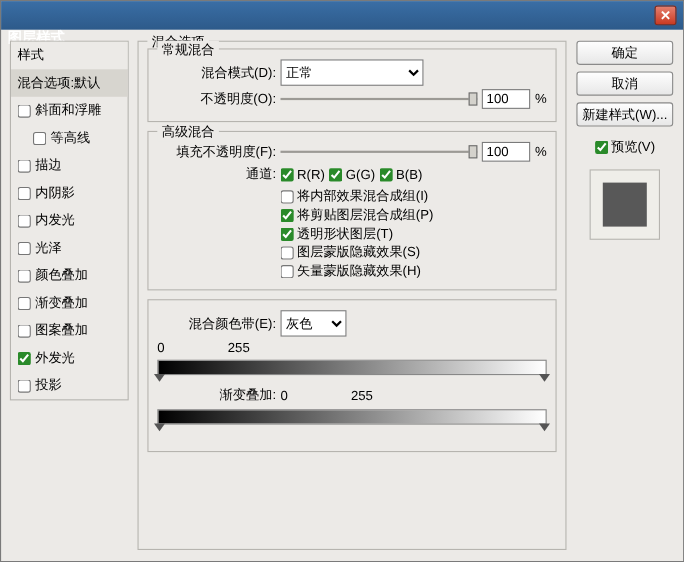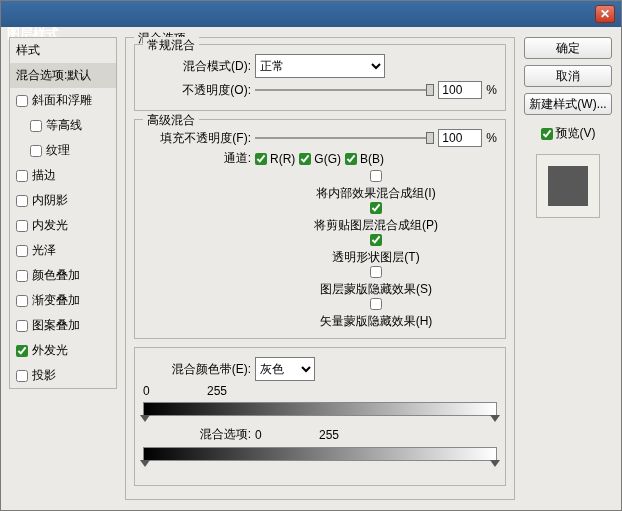--- a/index.html
+++ b/index.html
@@ -21,21 +21,21 @@
 .style-item.indent { padding-left: 20px; }
 input[type=checkbox] { width: 12px; height: 12px; }
 .btn { width: 88px; height: 22px; background: linear-gradient(#fefefe,#e7e7e7); border: 1px solid #8a8a8a; border-radius: 3px; cursor: pointer; text-align: center; line-height: 20px; }
 .row { display: flex; align-items: center; margin: 3px 0; gap: 4px; }
 .row .label { width: 108px; text-align: right; }
 select { height: 24px; border: 1px solid #7a7a7a; background: #fff; font-size: 12px; }
 .num-input { width: 44px; height: 18px; border: 1px solid #7a7a7a; background: #fff; text-align: left; padding: 0 3px; }
 .slider { flex: 1; height: 16px; position: relative; }
 .slider-track { position: absolute; top: 7px; left: 0; right: 0; height: 2px; background: #9c9a95; }
 .slider-thumb { position: absolute; top: 2px; width: 8px; height: 12px; background: #d4d2cc; border: 1px solid #6b6b6b; }
-.chk-line { display: flex; align-items: center; gap: 3px; margin: 0 0; flex-direction: column; }
+.chk-line { display: flex; align-items: center; gap: 3px; margin: 0 0; }
 .gradient-bar { height: 14px; background: linear-gradient(to right, #000, #fff); border: 1px solid #888; position: relative; margin: 4px 0 10px; }
 .tri { position: absolute; width: 0; height: 0; border-left: 5px solid transparent; border-right: 5px solid transparent; }
 .tri.bot { bottom: -7px; border-top: 7px solid #555; }
 .preview-box { width: 64px; height: 64px; background: #efeee9; border: 1px solid #b6b4af; display: flex; align-items: center; justify-content: center; margin-top: 6px; }
 .preview-inner { width: 40px; height: 40px; background: #585858; }
 .chk-label { display: flex; align-items: center; gap: 3px; }
 .cc { accent-color: #2a8a2a; }
 </style>
 </head>
 <body>
@@ -54,24 +54,20 @@
         <div class="style-head">样式</div>
         <div class="style-item style-sel">混合选项:默认</div>
         <div id="style-items">
             <div class="style-item">
               <input type="checkbox" class="cc" style=""> 
               <span>斜面和浮雕</span>
             </div>
             <div class="style-item indent">
               <input type="checkbox" class="cc" style=""> 
               <span>等高线</span>
-            </div>
-            <div class="style-item indent">
-              <input type="checkbox" class="cc" style=""> 
-              <span>纹理</span>
             </div>
             <div class="style-item">
               <input type="checkbox" class="cc" style=""> 
               <span>描边</span>
             </div>
             <div class="style-item">
               <input type="checkbox" class="cc" style=""> 
               <span>内阴影</span>
             </div>
             <div class="style-item">
@@ -188,21 +184,21 @@
           </div>
           <div class="row">
             <span style="width:60px">0</span>
             <span>255</span>
           </div>
           <div class="gradient-bar">
             <div class="tri bot" style="left:-4px"></div>
               <div class="tri bot" style="right:-4px"></div>
           </div>
           <div class="row">
-            <span class="label">混合选项:</span>
+            <span class="label">渐变叠加:</span>
             <span style="width:60px">0</span>
             <span>255</span>
           </div>
           <div class="gradient-bar">
             <div class="tri bot" style="left:-4px"></div>
               <div class="tri bot" style="right:-4px"></div>
           </div>
         </div>
       </div>
     </div>

